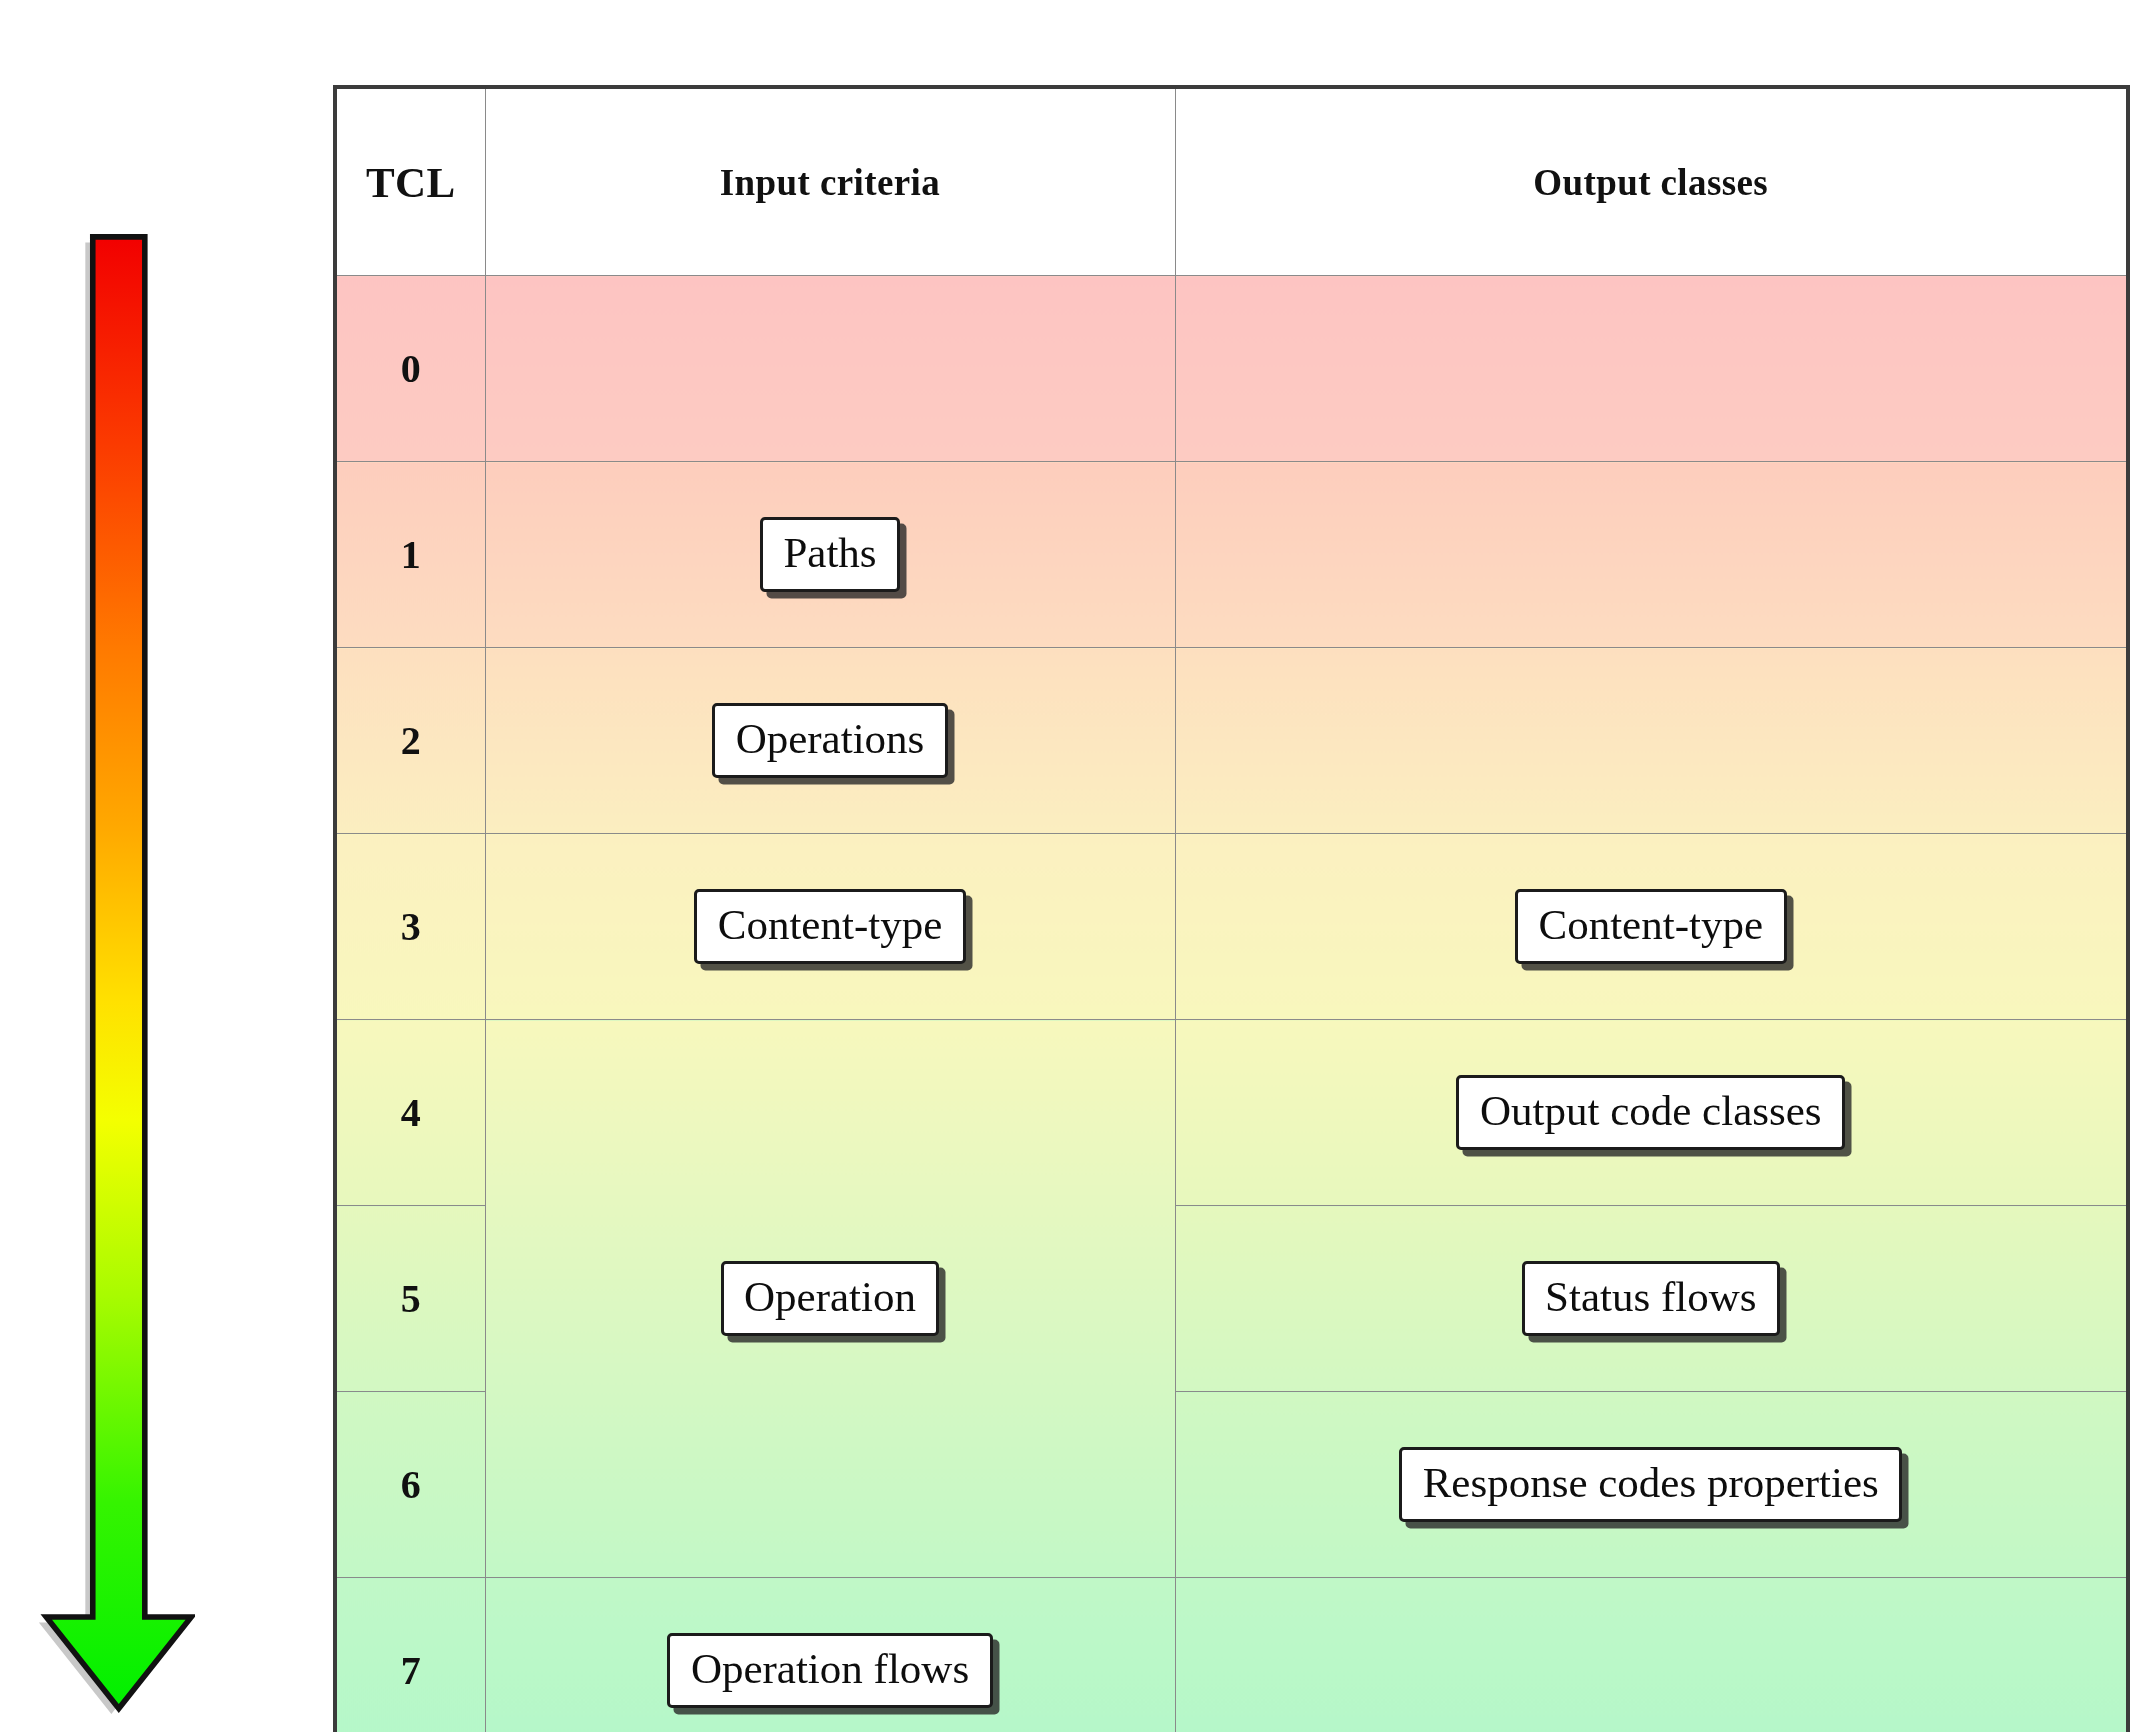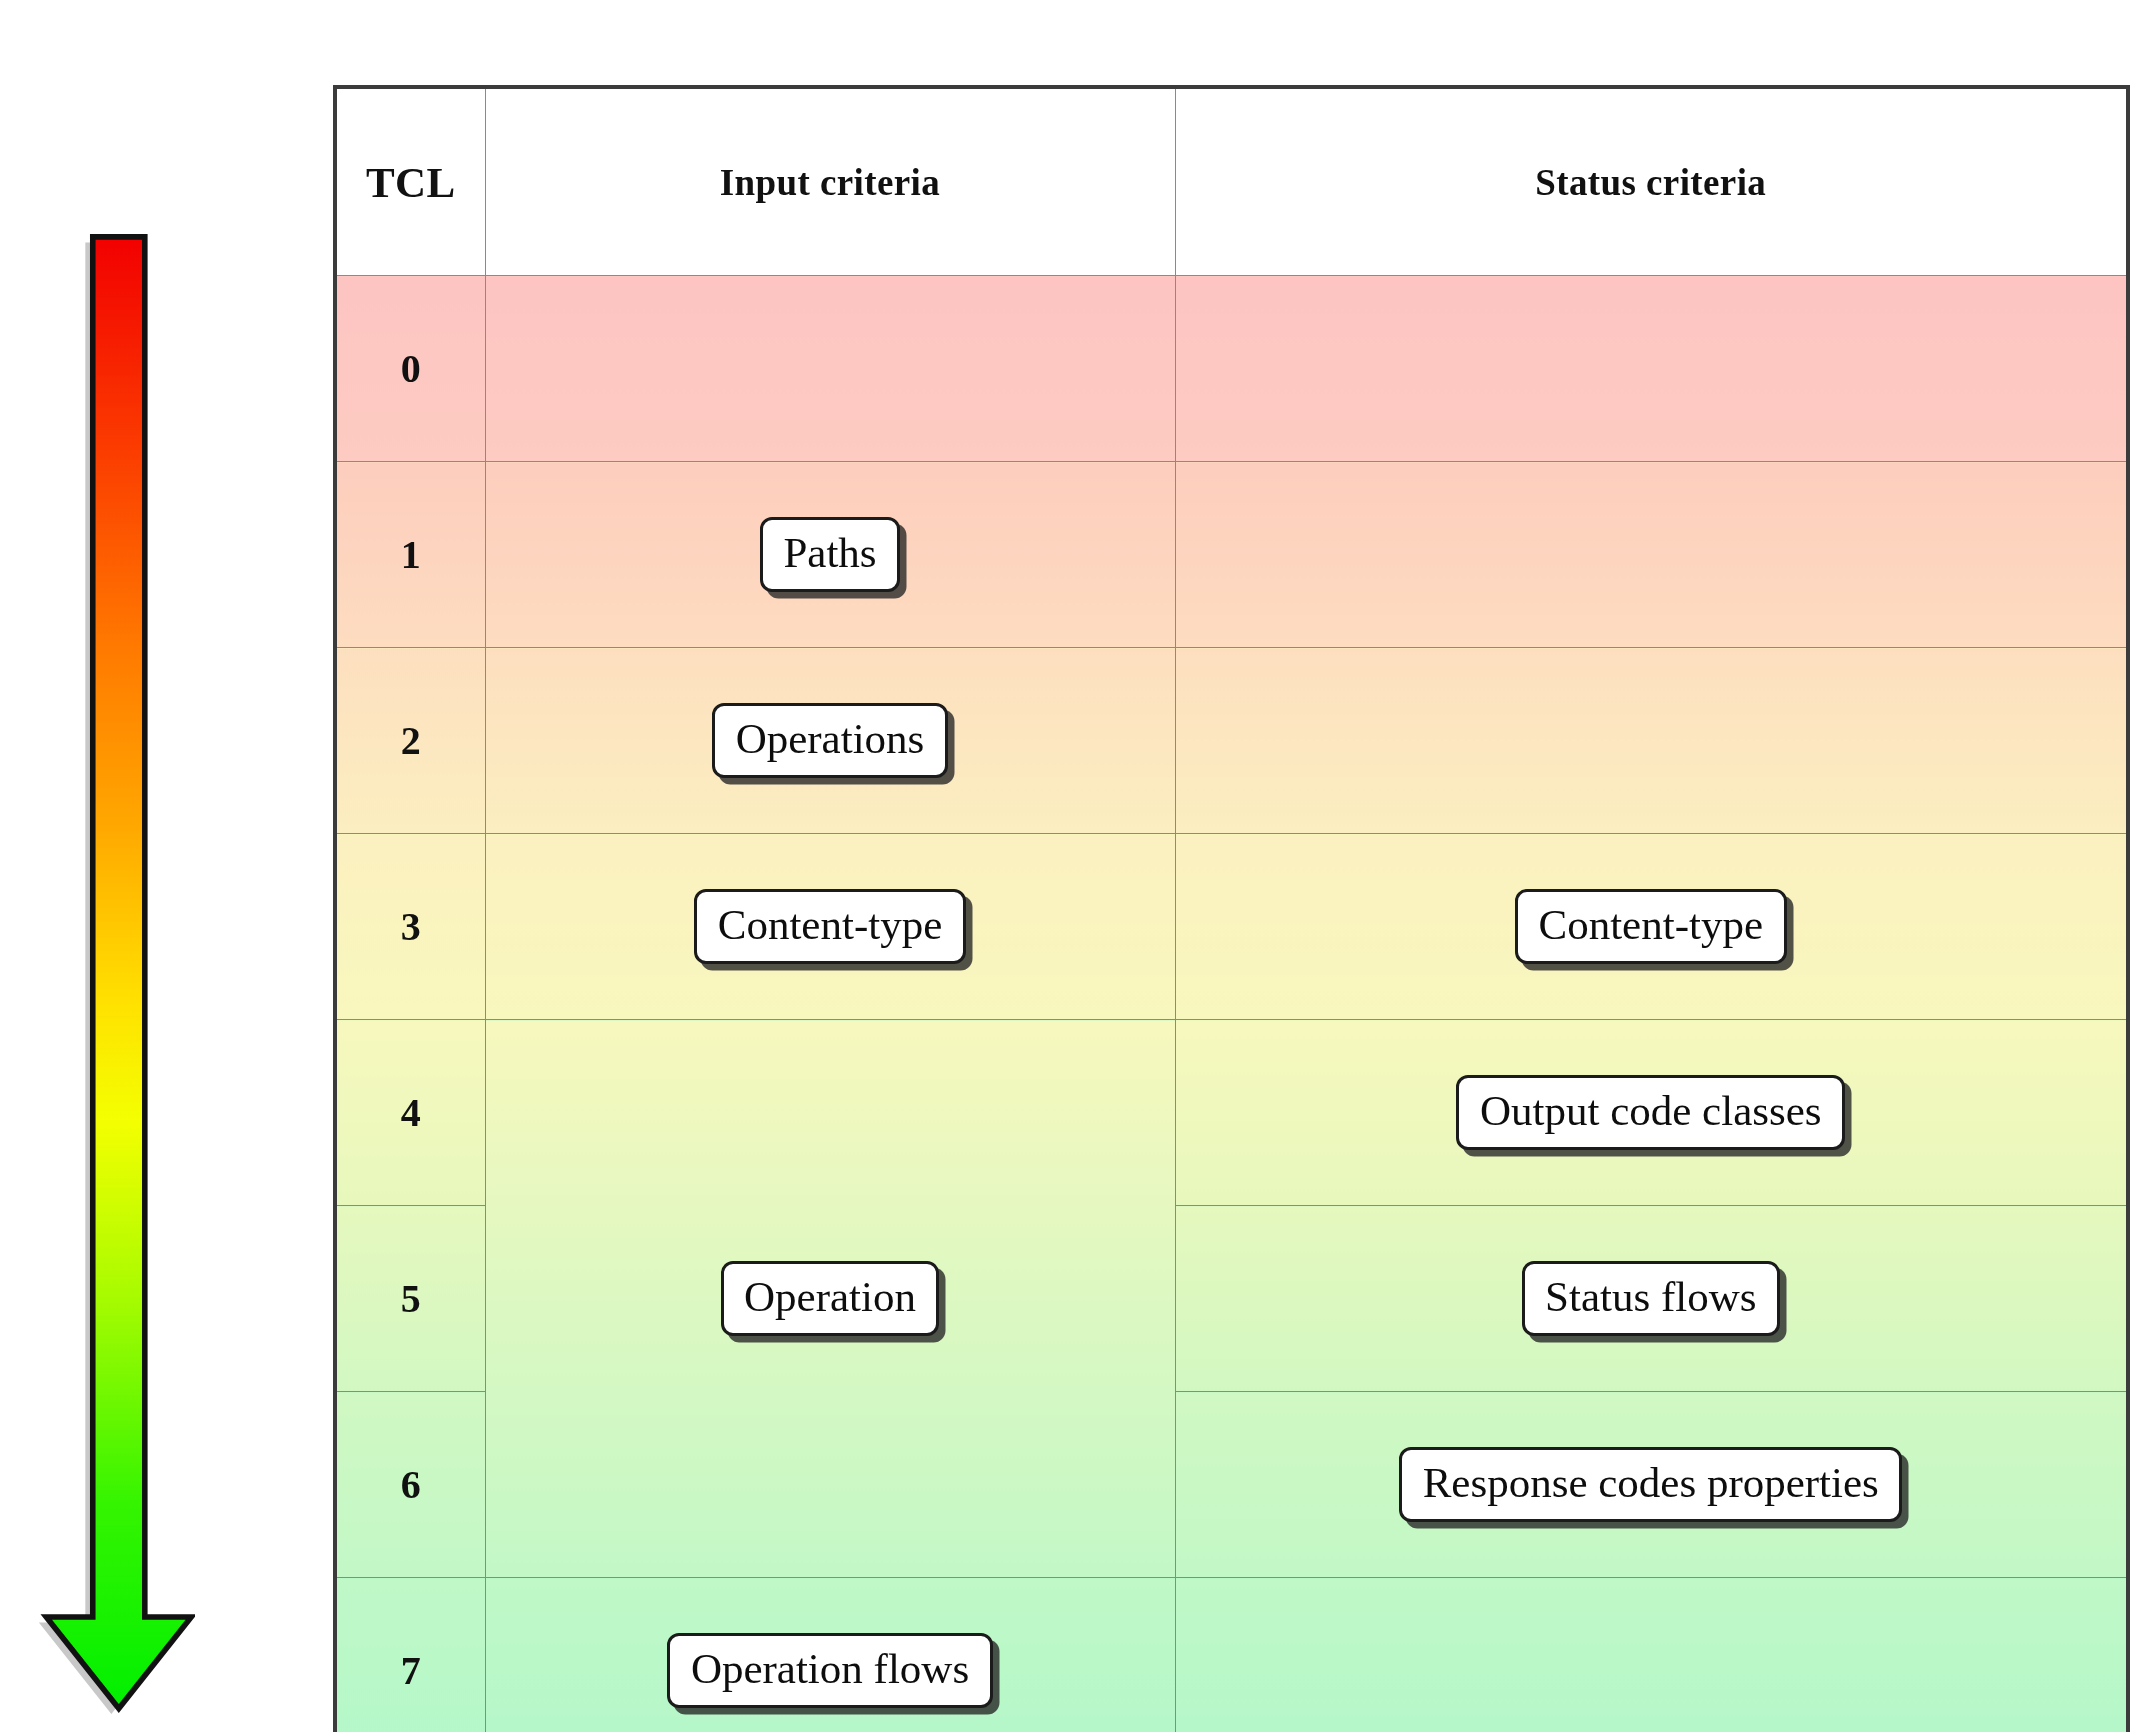--- a/index.html
+++ b/index.html
@@ -76,21 +76,21 @@
   .bg-r7 { background: linear-gradient(to bottom, #c0f8c7, #b3f7c9); }
 
   
   .bg-merge456 { background: linear-gradient(to bottom, #f7f8bd, #c2f8c6); }
 
   
   .chip {
     display: inline-block;
     background: #ffffff;
     border: 3.7px solid #1b1b1b;
-    border-radius: 12px;
+    border-radius: 5px;
     padding: 11.2px 20.5px 13px 20.5px;
     font-size: 43px;
     line-height: 1.04;
     color: #0d0d0d;
     box-shadow: 6.5px 6.5px 0 rgba(40,40,40,.80);
     white-space: nowrap;
   }
   .cell-inner {
     display: flex;
     align-items: center;
@@ -127,21 +127,21 @@
   <colgroup>
     <col class="c-tcl">
       <col class="c-input">
       <col class="c-output">
   </colgroup>
 
   <thead>
     <tr>
       <th class="th-tcl">TCL</th>
       <th>Input criteria</th>
-      <th>Status criteria</th>
+      <th>Output classes</th>
     </tr>
   </thead>
 
   <tbody>
 
     <tr class="bg-r0">
       <td class="tcl-cell bg-r0">0</td>
       <td class="bg-r0">
           <div class="cell-inner"></div>
         </td>

